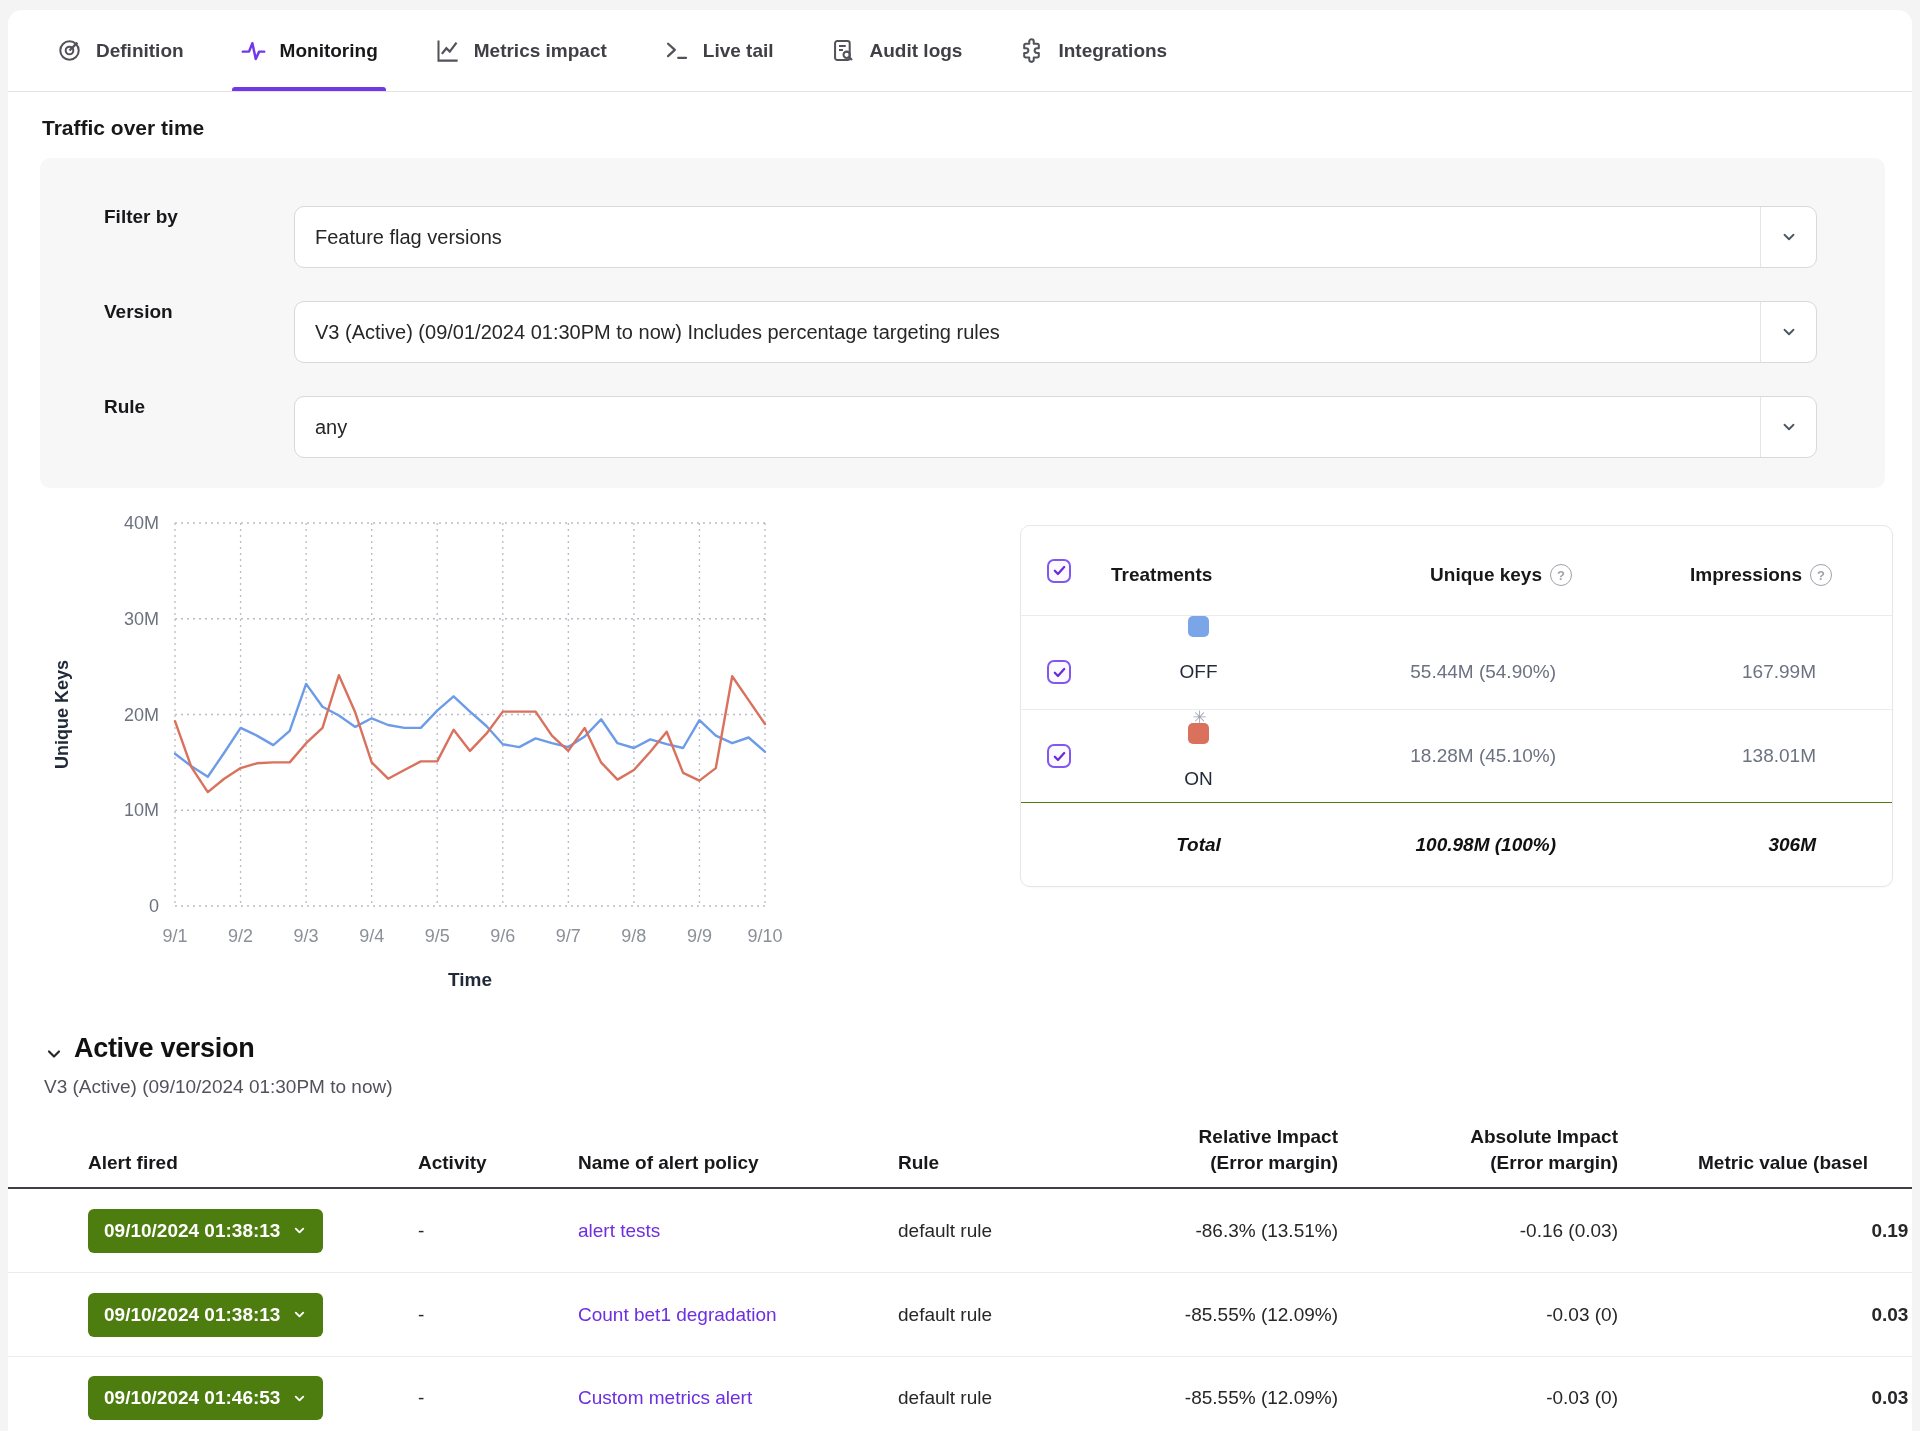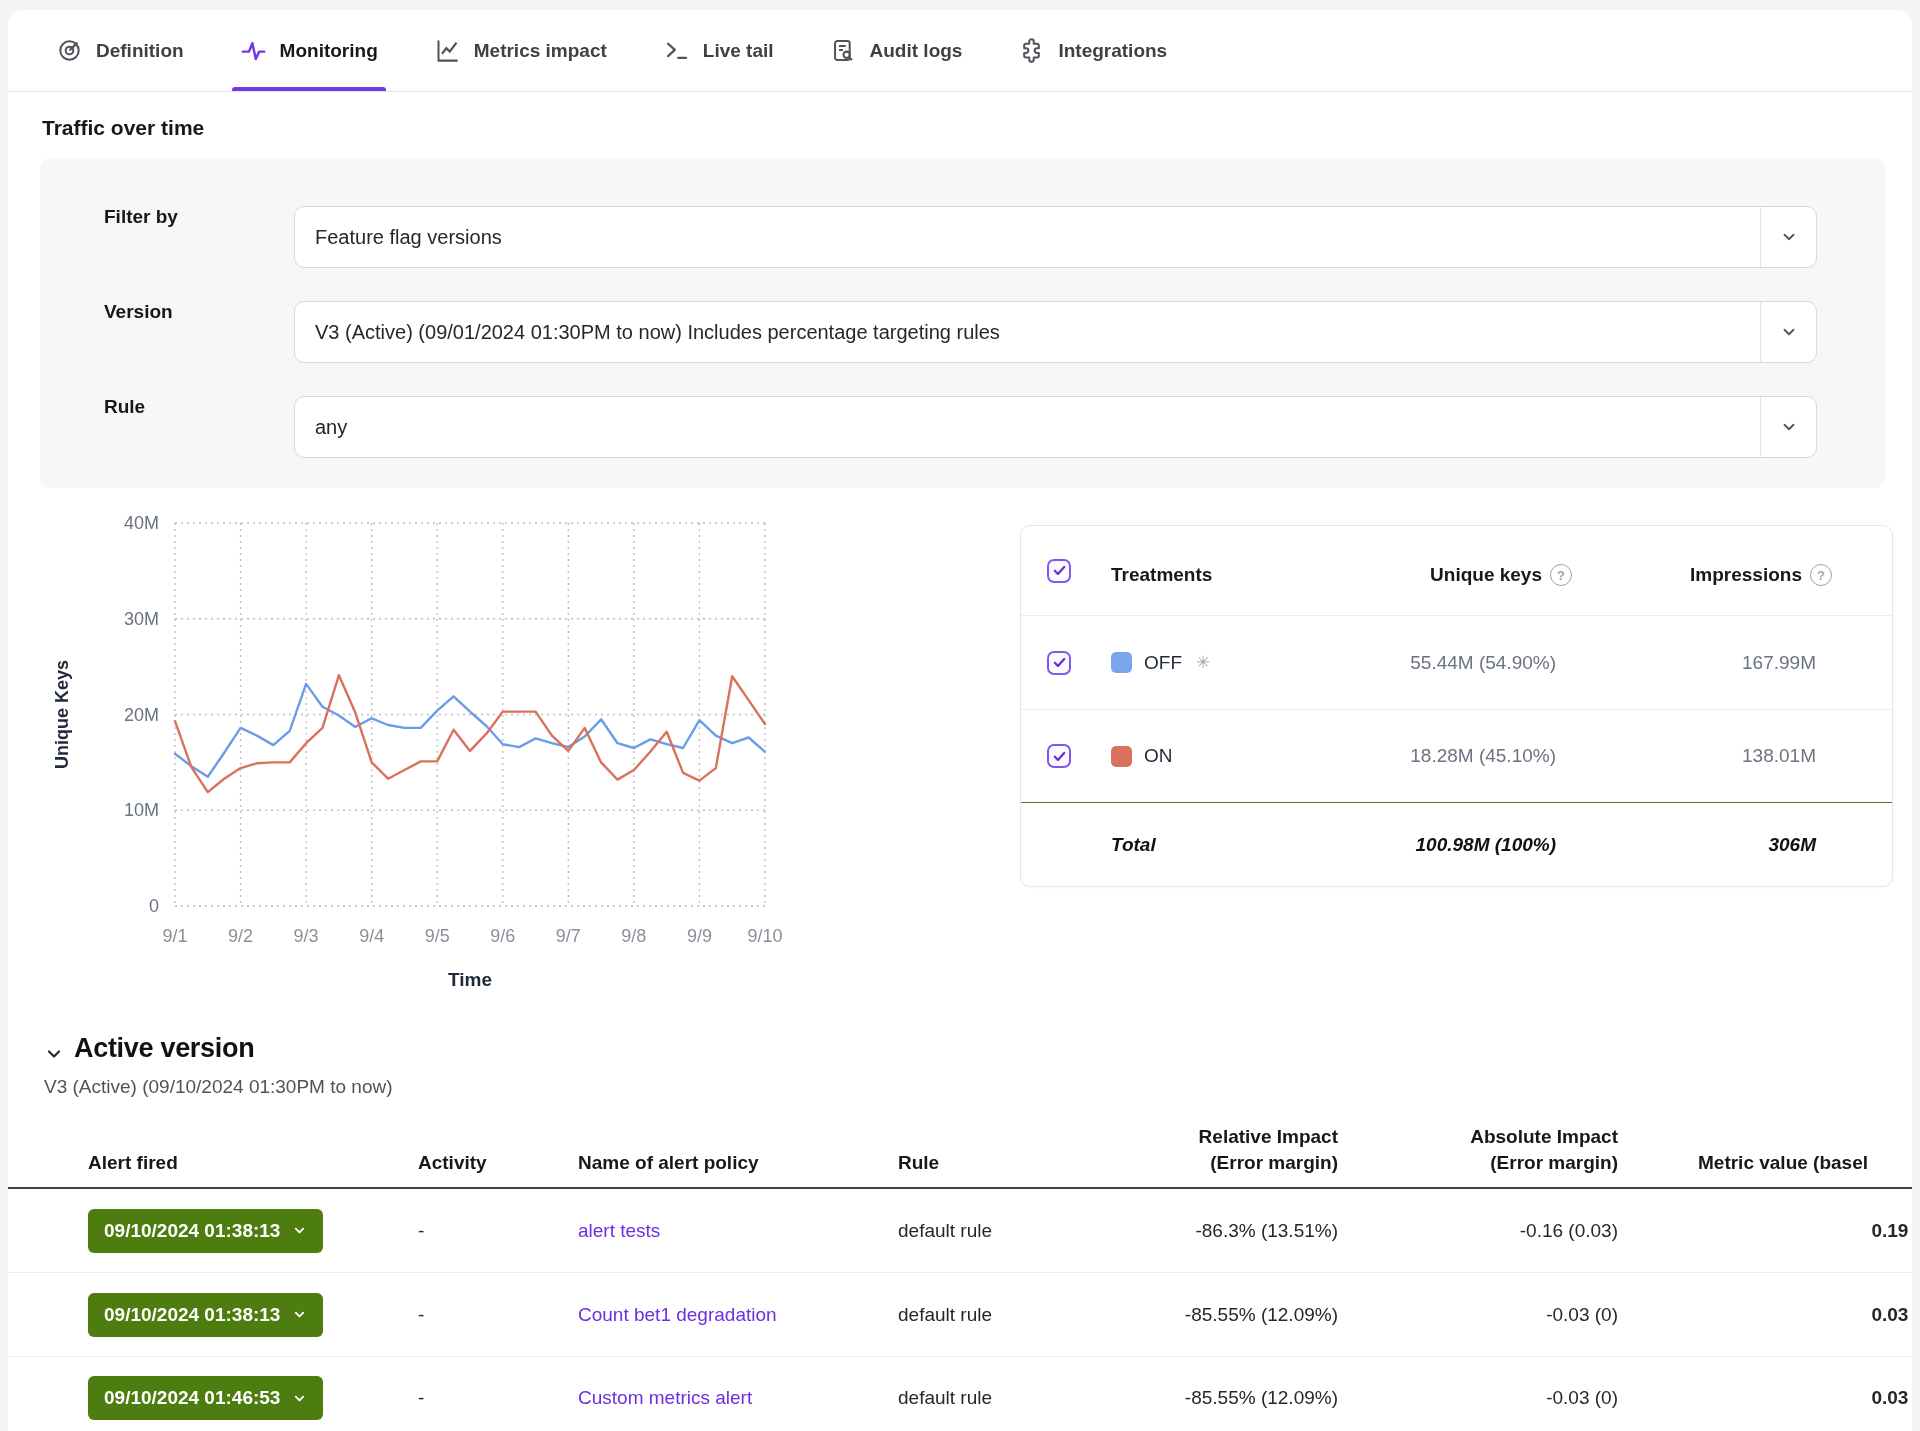--- a/index.html
+++ b/index.html
@@ -40,21 +40,21 @@
 
   .treat-card { position:absolute; left:1012px; top:13px; width:873px; height:362px;
                 background:#fff; border:1px solid #e7e7ea; border-radius:10px;
                 box-shadow:0 1px 2px rgba(0,0,0,0.03); overflow:hidden; }
   .trow { display:grid; grid-template-columns:64px 1fr 300px 280px; align-items:center;
           padding:0 26px; }
   .trow.head { height:90px; border-bottom:1px solid #ececef; }
   .trow.item { height:93px; }
   .trow.item + .trow.item { border-top:1px solid #ececef; }
   .trow.total { height:84px; border-top:1px solid #4d7c0f;font-style:italic; }
-  .tcell-name { display:flex; align-items:center; gap:12px; font-size:19px; color:#1f2937; }
+  .tcell-name { display:flex; align-items:center; gap:24px; font-size:19px; color:#1f2937;flex-direction:column; }
   .tcell-head { font-size:19px; font-weight:700; color:#18181b;margin-top:9px; }
   .tcell-num { font-size:19px; color:#6b7280; text-align:right; }
   .tcell-num.uk { padding-right:30px; }
   .tcell-num.imp { padding-right:50px; }
   .tcell-head.right { display:flex; justify-content:flex-end; align-items:center; gap:8px; }
   .tcell-head.uk { padding-right:14px; }
   .tcell-head.imp { padding-right:34px; }
   .trow.total .tcell-num, .trow.total .tcell-name { color:#111; font-weight:700; }
 
   .checkbox { width:24px; height:24px; border:2px solid #8257f0; border-radius:7px;

